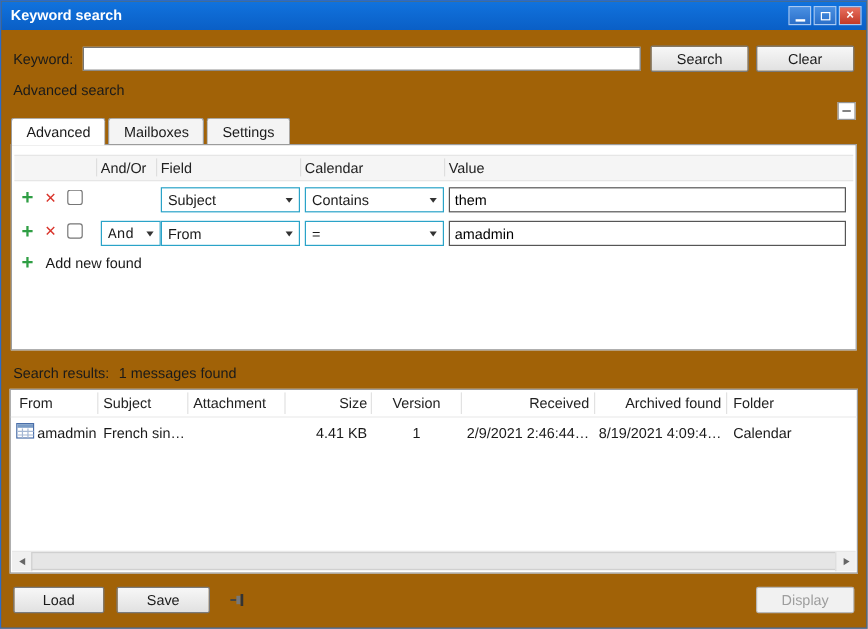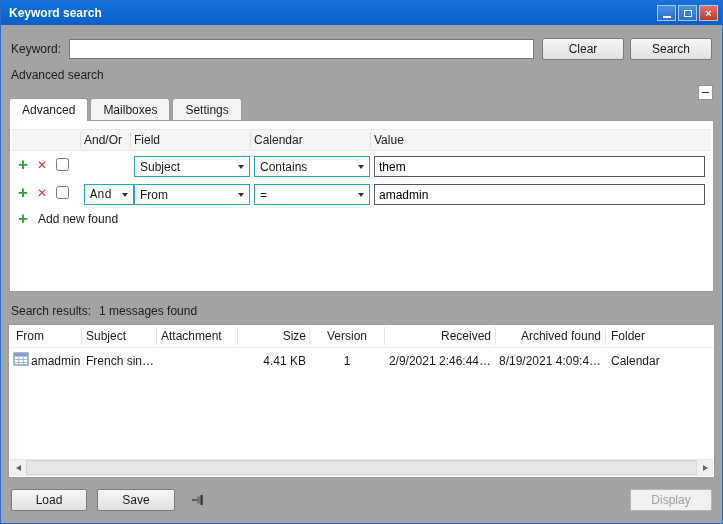--- a/index.html
+++ b/index.html
@@ -1,17 +1,17 @@
 <!DOCTYPE html>
 <html><head>
 <meta charset="utf-8">
 <style>
   html,body{margin:0;padding:0;background:#cfcfcf;}
   body{font-family:"Liberation Sans","DejaVu Sans",sans-serif;font-size:12px;color:#1a1a1a;}
-  .window{position:relative;width:723px;height:524px;box-sizing:border-box;background:#a3a3a3;
+  .window{position:relative;width:723px;height:524px;box-sizing:border-box;background:#a16207;
           border:1px solid #2b6cc8;overflow:hidden;}
   
   .titlebar{height:24px;background:linear-gradient(#1173de,#0a5fc6);display:flex;align-items:center;
             padding:0 4px 0 8px;color:#fff;}
   .titlebar .title{font-weight:bold;font-size:12px;flex:1;}
   .winbtns{display:flex;align-items:center;}
   .win-btn{width:19px;height:16px;margin-left:2px;display:flex;align-items:center;justify-content:center;
            border:1px solid #a9c9f2;background:linear-gradient(#4a90e2,#2a6fc9);cursor:pointer;box-sizing:border-box;}
   .win-btn.close{background:linear-gradient(#e8705f,#c23a27);}
   .glyph-min{width:8px;height:2px;background:#fff;margin-top:7px;}
@@ -109,22 +109,22 @@
         </span>
       <span class="win-btn close">
           <span class="glyph-close">×</span>
         </span>
     </span>
   </div>
 
   <div class="keyword-row">
     <label>Keyword:</label>
     <input class="text-input keyword-input" value="" style="">
+    <button class="btn">Search</button>
     <button class="btn">Clear</button>
-    <button class="btn">Search</button>
   </div>
 
   <div class="adv-label">Advanced search</div>
 
   <div class="collapse-box">
     <span class="minus"></span>
   </div>
 
   <div class="tabs">
     <div class="tab active">

